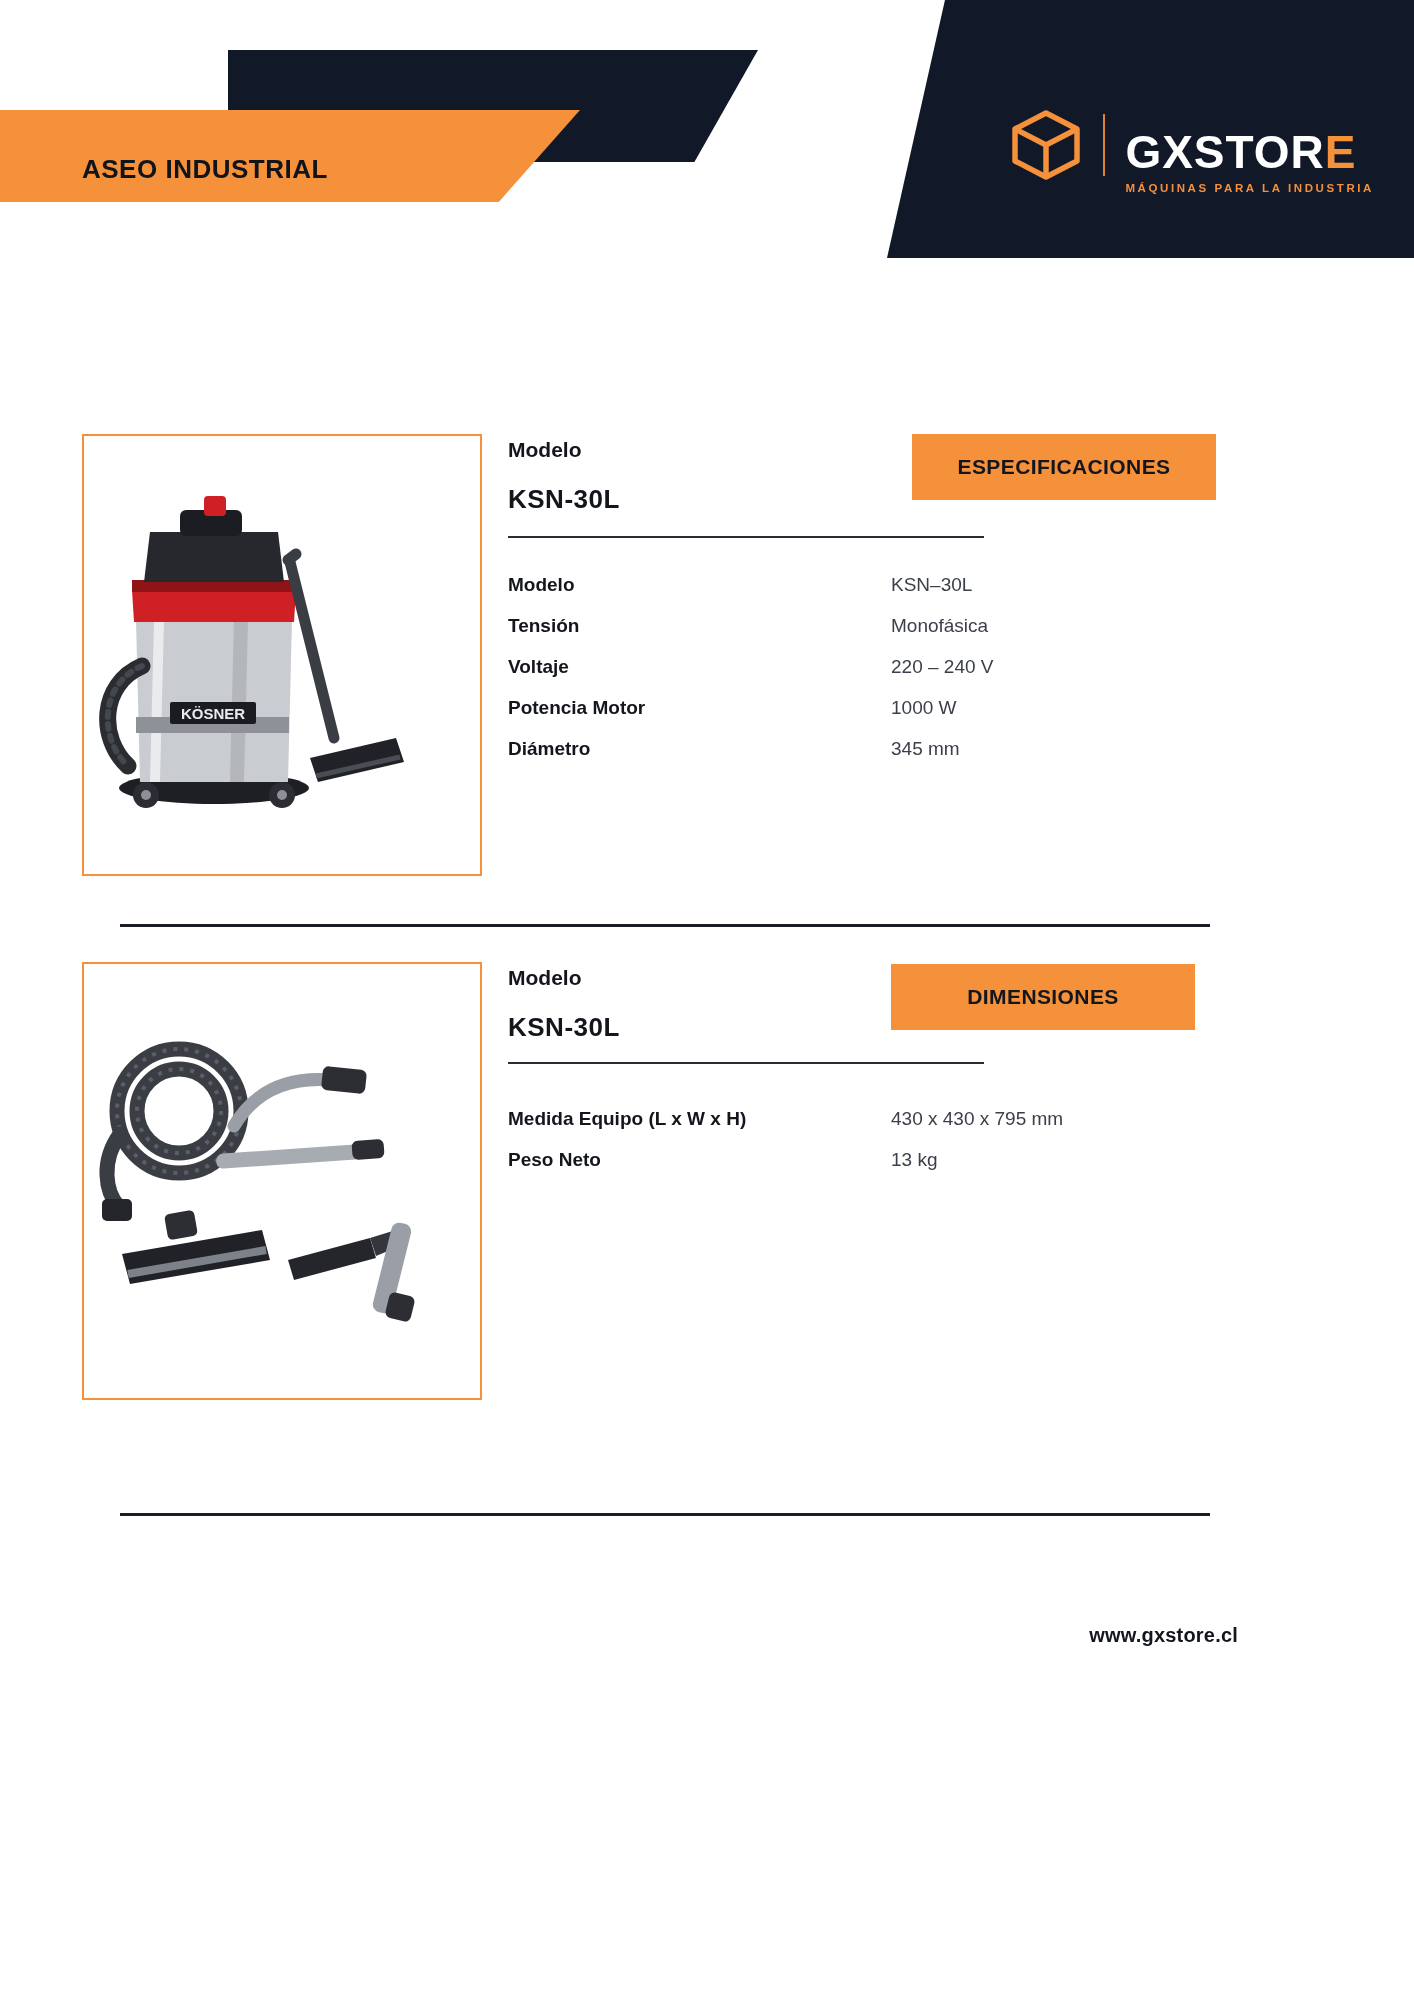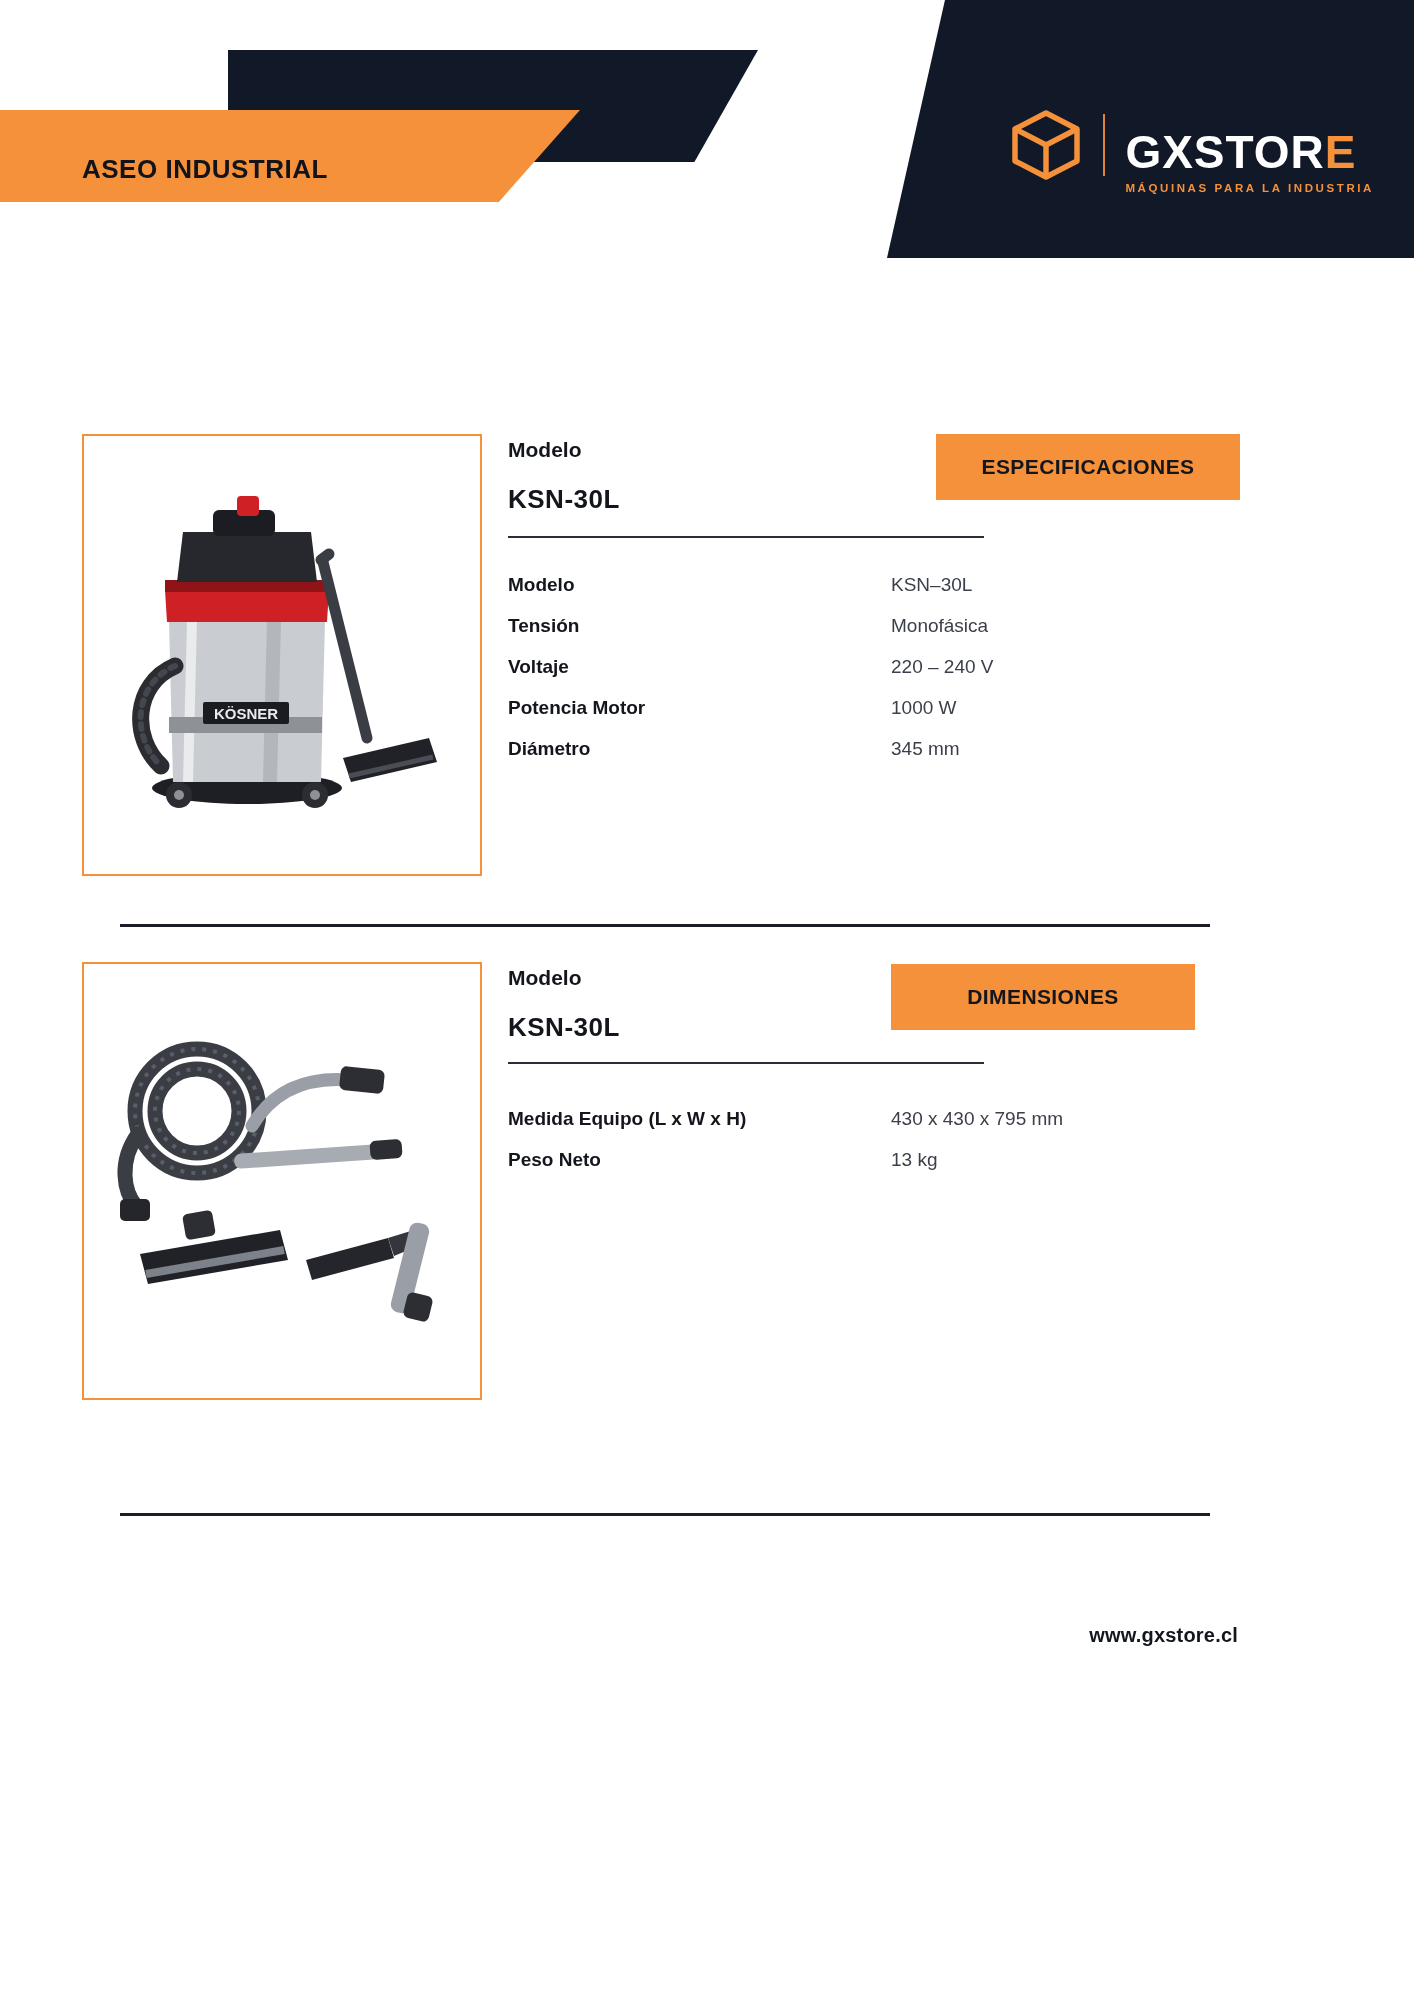--- a/index.html
+++ b/index.html
@@ -104,21 +104,20 @@
   .sec-2 { top: 948px; }
 
   .img-frame {
     position: absolute;
     left: 82px;
     width: 400px;
     border: 2px solid #F5903B;
     background: #fff;
     display: flex;
     align-items: center;
-    justify-content: center;
   }
   .img-frame-1 { top: 14px; height: 442px; }
   .img-frame-2 { top: 14px; height: 438px; }
 
   .model-block {
     position: absolute;
     left: 508px;
     top: 18px;
   }
   .model-label {
@@ -146,21 +145,21 @@
     position: absolute;
     background: #F5903B;
     color: #14161d;
     font-size: 21px;
     font-weight: bold;
     display: flex;
     align-items: center;
     justify-content: center;
     letter-spacing: 0.4px;
   }
-  .tag-1 { left: 936px; top: 14px; width: 304px; height: 66px; }
+  .tag-1 { left: 912px; top: 14px; width: 304px; height: 66px; }
   .tag-2 { left: 891px; top: 16px; width: 304px; height: 66px; }
 
   .spec-table {
     position: absolute;
     left: 508px;
     width: 760px;
   }
   .spec-table-1 { top: 154px; }
   .spec-table-2 { top: 160px; }
   .spec-row {

